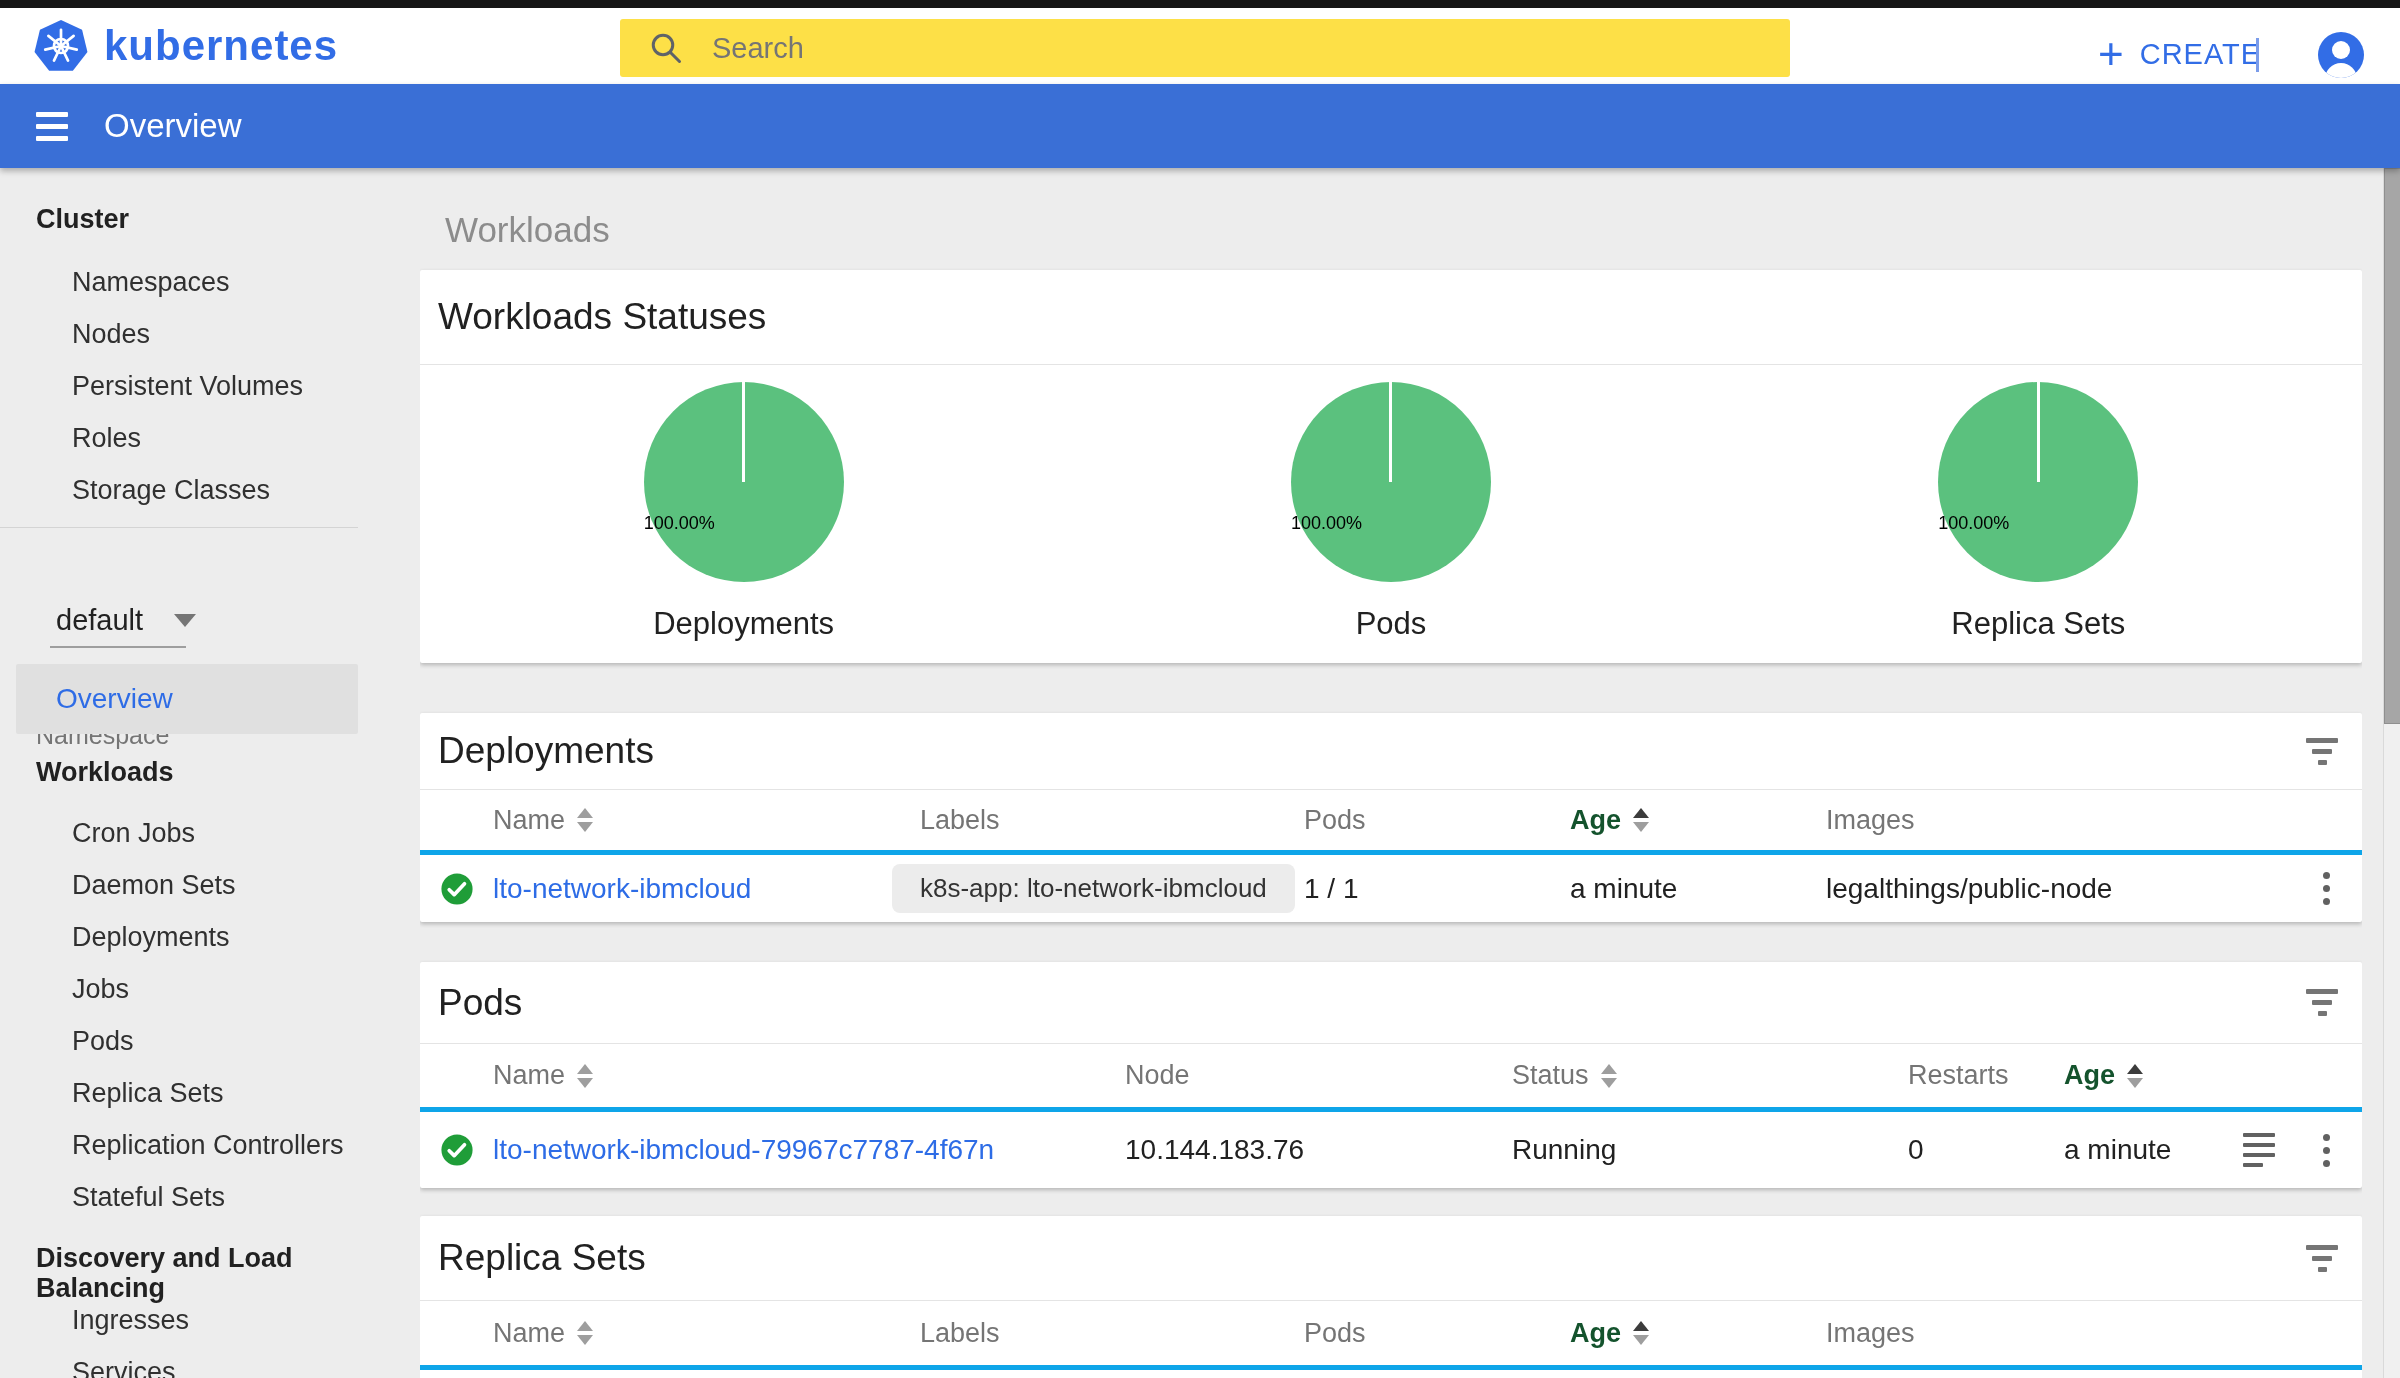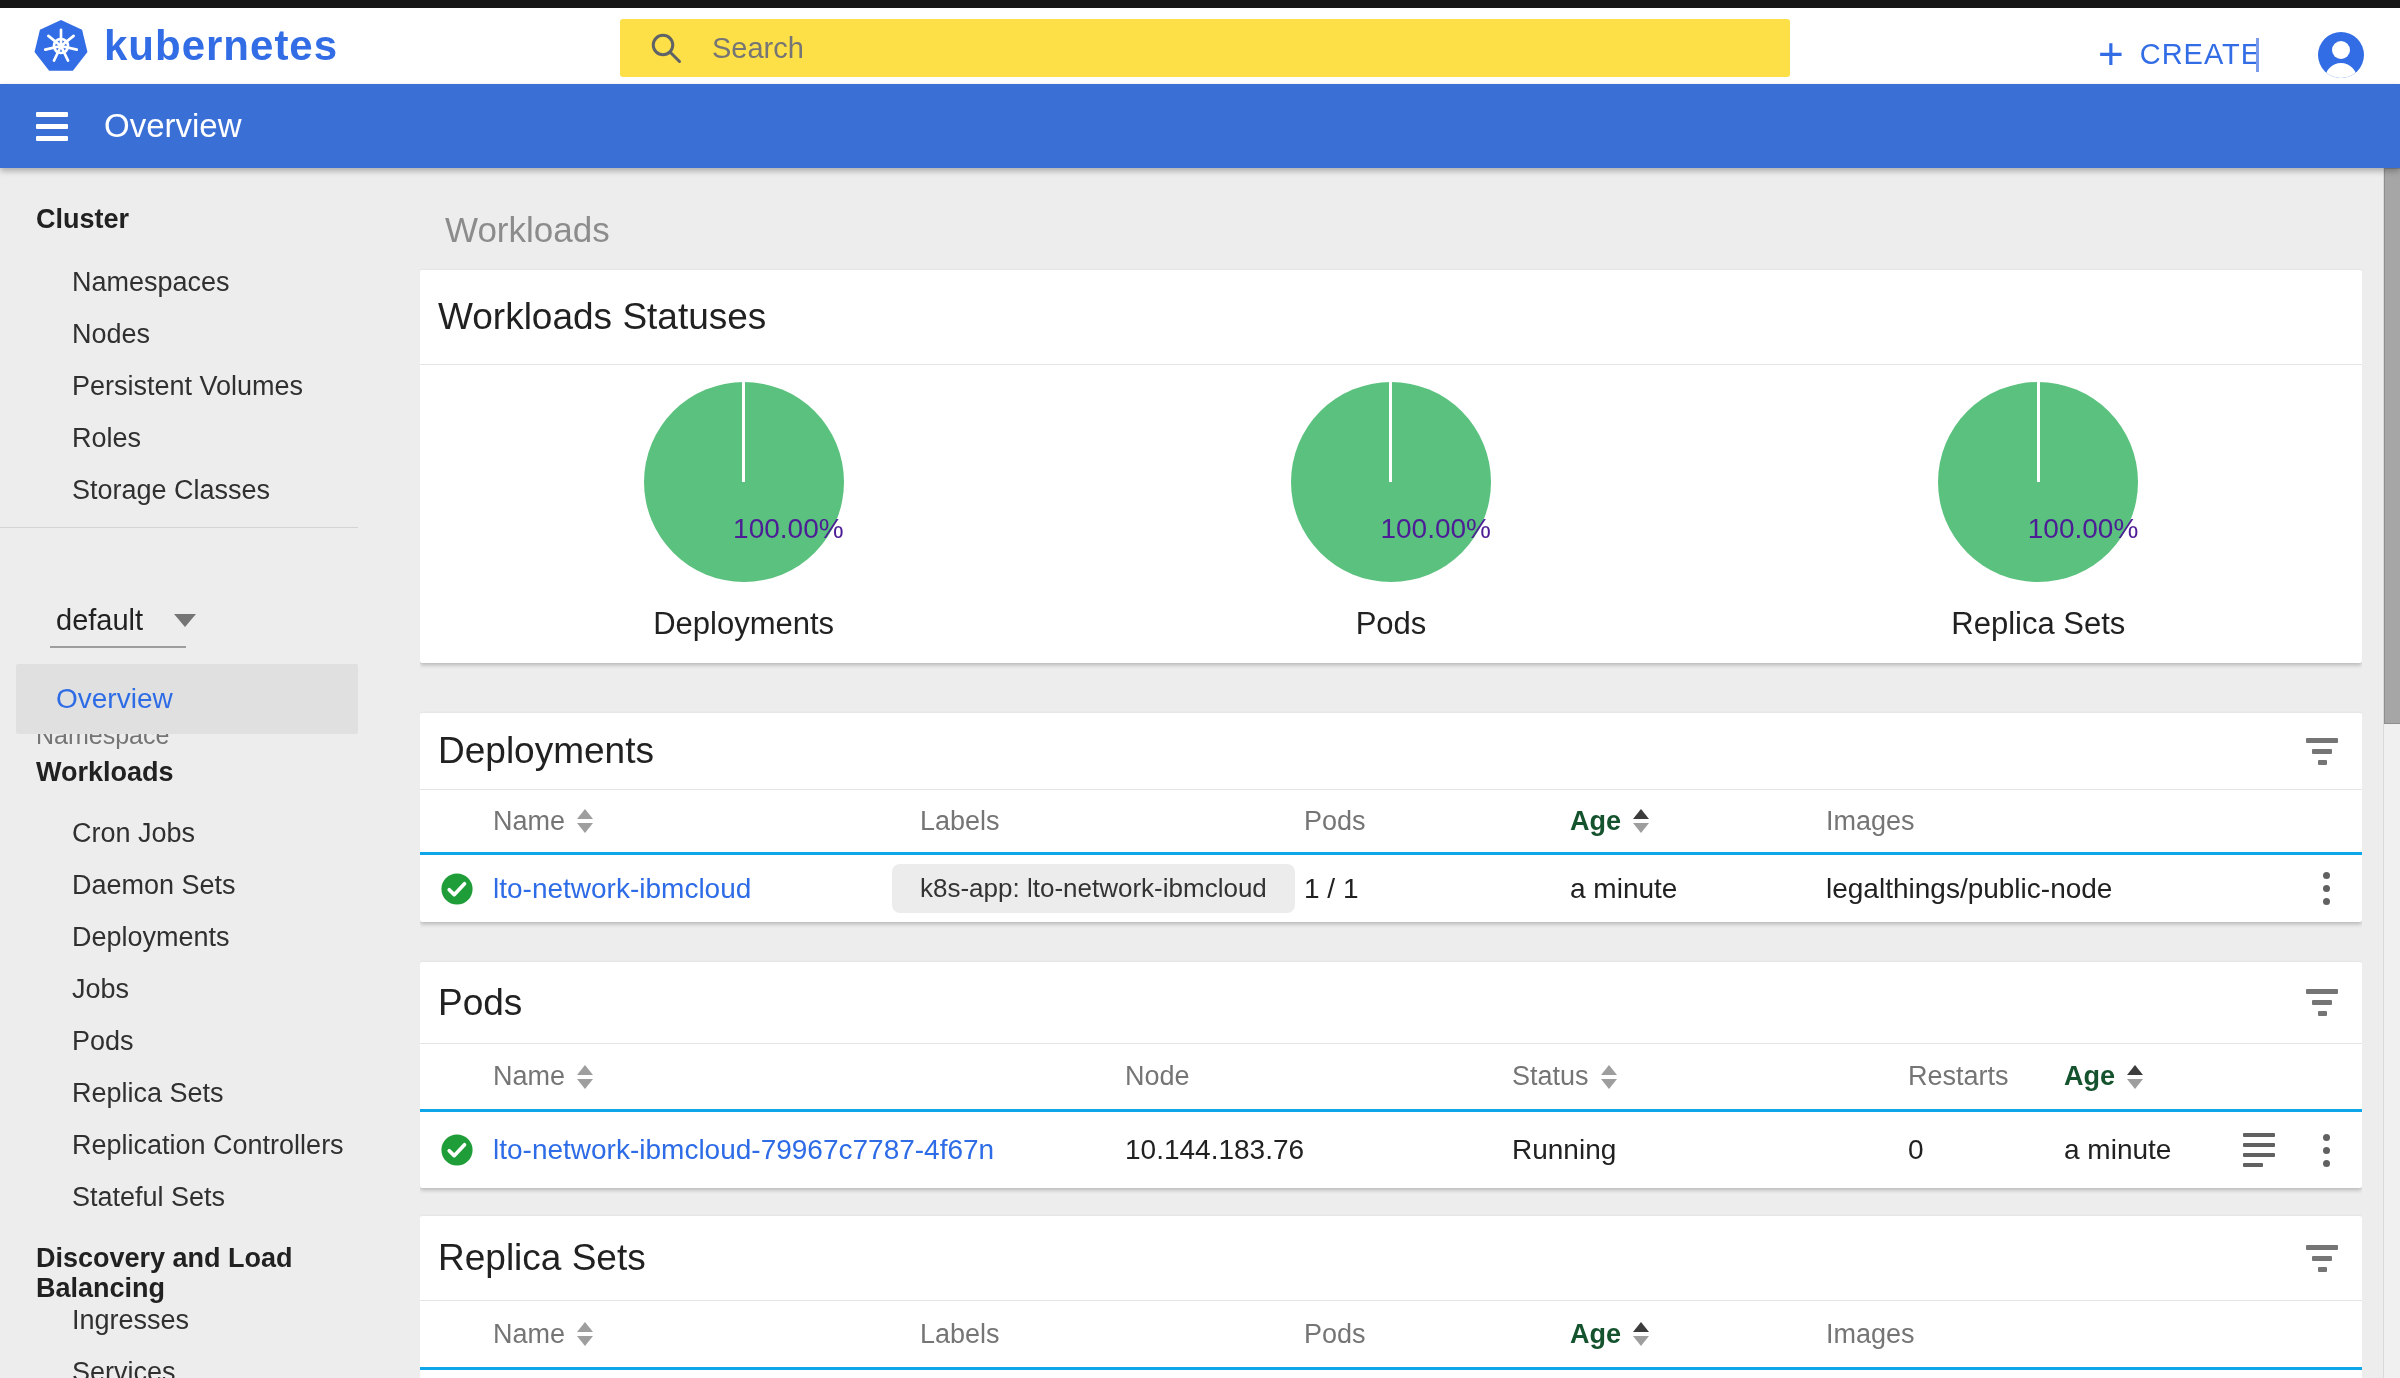--- a/index.html
+++ b/index.html
@@ -50,26 +50,26 @@
   .card-head { display:flex; align-items:center; padding:0 18px; border-bottom:1px solid #e4e4e4; }
   .card-title { font-size:37px; color:#212121; }
   .filter-icon { margin-left:auto; display:flex; flex-direction:column; align-items:center; gap:6px; cursor:pointer; padding:6px; }
   .filter-icon div { background:#757575; height:5px; border-radius:1px; }
   .filter-icon .f1 { width:32px; } .filter-icon .f2 { width:20px; } .filter-icon .f3 { width:9px; }
   
   .charts-row { display:flex; height:297px; }
   .chart-cell { width:33.333%; display:flex; flex-direction:column; align-items:center; }
   .pie { position:relative; width:200px; height:200px; border-radius:50%; background:#5bc17e; margin-top:17px; }
   .pie-line { position:absolute; left:calc(50% - 1.5px); top:0; width:3px; height:100px; background:#ffffff; }
-  .pie-percent { position:absolute; left:0; top:131px; width:100%; text-align:right; font-size:28px; color:#4c1d95; }
+  .pie-percent { position:absolute; left:0; top:131px; width:100%; text-align:left; font-size:18px; color:#000000; }
   .chart-label { margin-top:24px; font-size:31px; color:#212121; }
   
   .tgrid-a { display:grid; grid-template-columns:73px 427px 384px 266px 256px 414px 122px; align-items:center; }
   .tgrid-b { display:grid; grid-template-columns:73px 632px 387px 396px 156px 176px 122px; align-items:center; }
-  .thead { border-bottom:3px solid #0ea5e9; }
+  .thead { border-bottom:5px solid #0ea5e9; }
   .th { font-size:27px; color:#757575; display:flex; align-items:center; cursor:pointer; }
   .th.bold { color:#14532d; font-weight:bold; }
   .td { font-size:28px; color:#212121; display:flex; align-items:flex-start; }
   .link { color:#2d6ce6; cursor:pointer; }
   .sort { display:inline-flex; flex-direction:column; gap:4px; margin-left:12px; }
   .sort .up { width:0; height:0; border-left:8px solid transparent; border-right:8px solid transparent; border-bottom:10px solid #9e9e9e; }
   .sort .down { width:0; height:0; border-left:8px solid transparent; border-right:8px solid transparent; border-top:10px solid #9e9e9e; }
   .sort.active .up { border-bottom-color:#3c3c3c; }
   .icon-cell { display:flex; justify-content:center; }
   .chip { display:inline-block; margin-left:-28px; background:#ececec; border-radius:8px; padding:9px 28px; font-size:26px; color:#333333; white-space:nowrap; }

